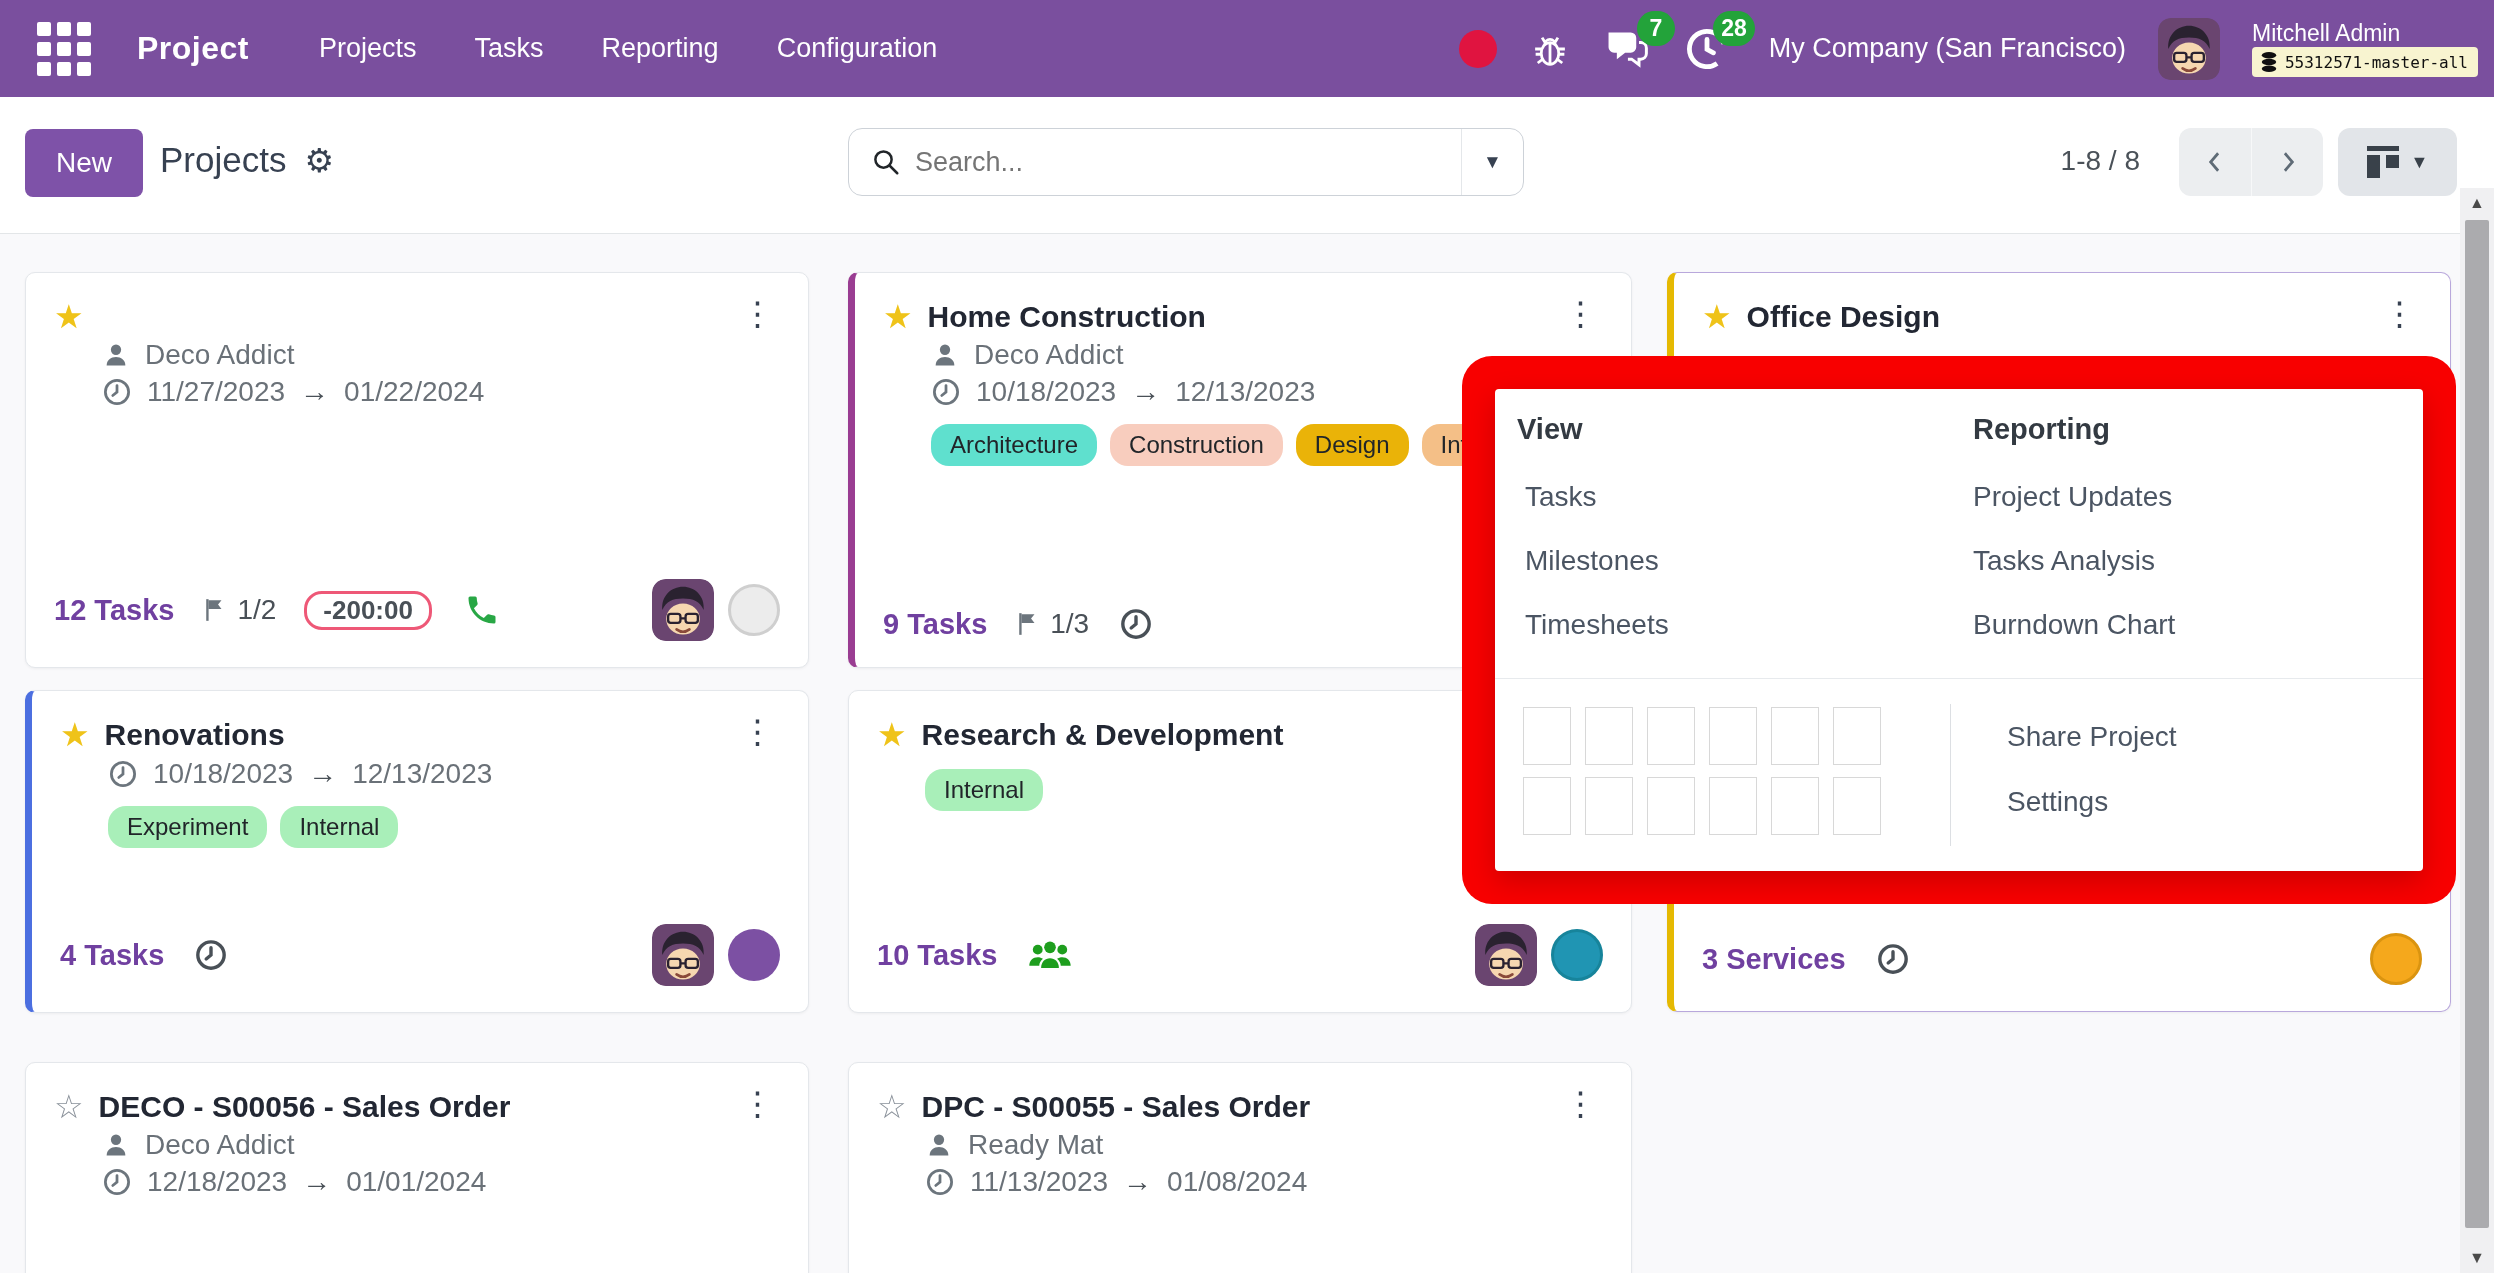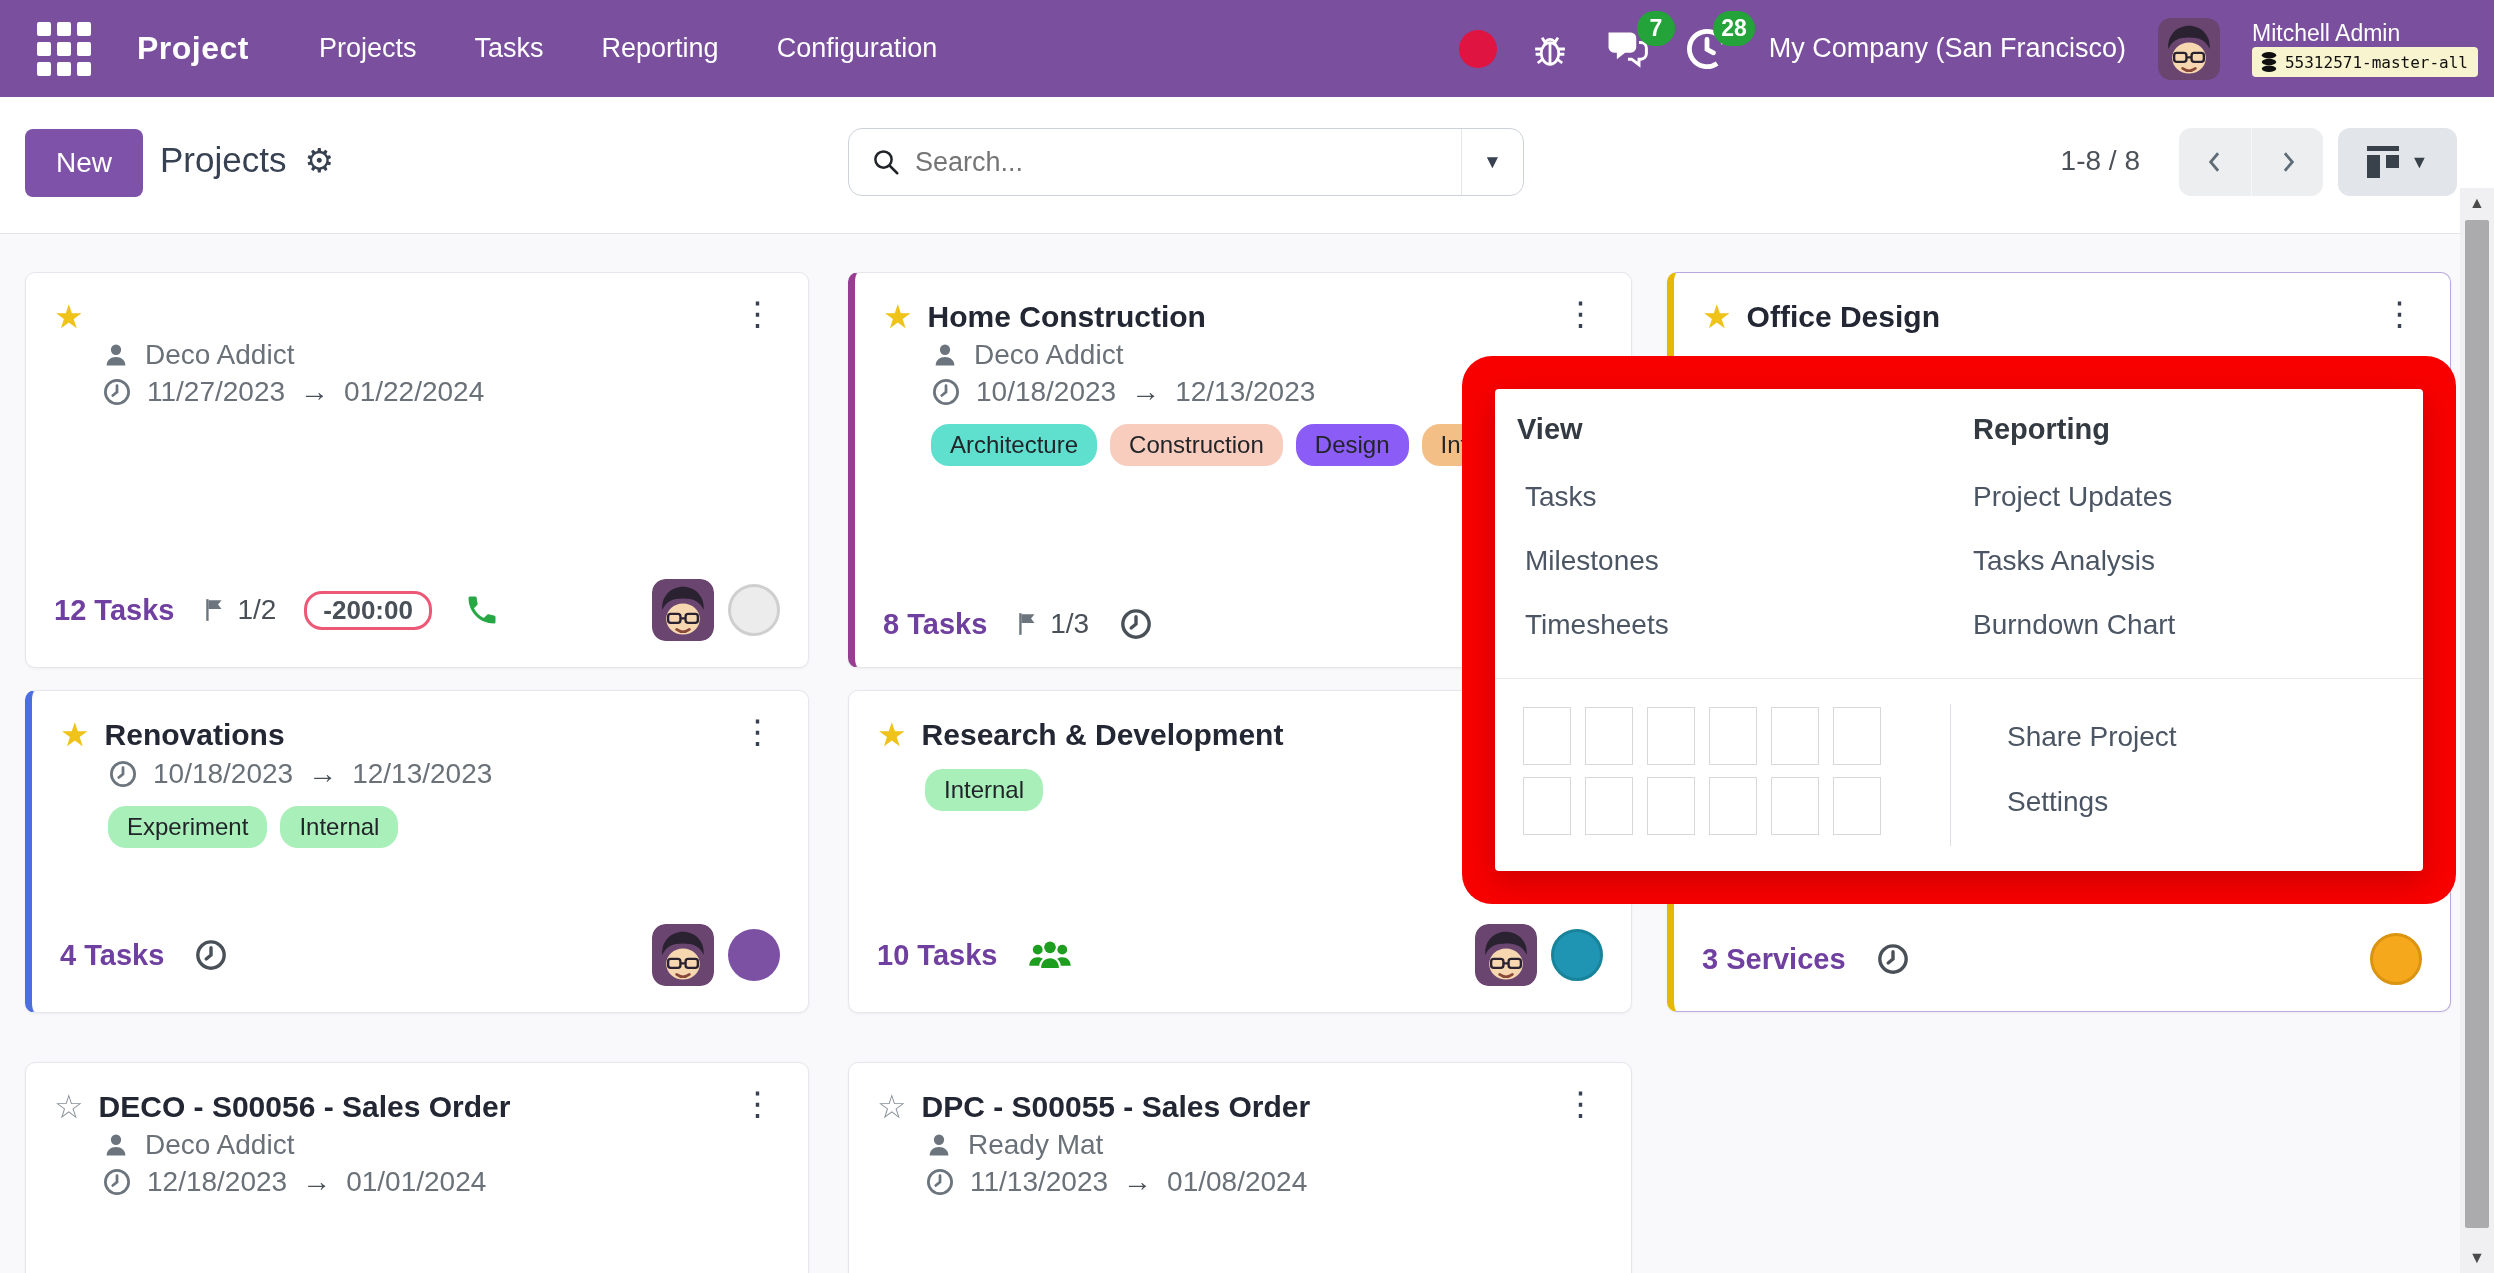--- a/index.html
+++ b/index.html
@@ -294,25 +294,25 @@
           <circle cx="12" cy="12" r="9.3" stroke="#6C757D" stroke-width="2.2"></circle>
           <path d="M12 6.8V12l-3.4 2.8" stroke="#6C757D" stroke-width="2.2" stroke-linecap="round"></path>
         </svg>
       <span>10/18/2023</span>
       <span class="arrow">→</span>
       <span>12/13/2023</span>
     </div>
     <div class="tags">
       <span class="tag" style="background-color: rgb(95, 224, 206);">Architecture</span>
       <span class="tag" style="background-color: rgb(248, 205, 190);">Construction</span>
-      <span class="tag" style="background-color: #8b5cf6; text-align: center;">Design</span>
+      <span class="tag" style="background-color: #eab308; text-align: center;">Design</span>
       <span class="tag" style="background-color: rgb(244, 191, 135);">Interior</span>
     </div>
     <div class="card-footer">
-      <span class="count">8 Tasks</span>
+      <span class="count">9 Tasks</span>
       <span class="flaggrp">
         <svg width="26" height="28" viewBox="0 0 24 24">
             <path d="M5 2v20" stroke="#6C757D" stroke-width="2.2"></path>
             <path d="M6 3h12l-3.2 4L18 11H6z" fill="#6C757D"></path>
           </svg>
         <span>1/3</span>
       </span>
       <span class="clockicon">
         <svg width="34" height="34" viewBox="0 0 24 24" fill="none">
             <circle cx="12" cy="12" r="9.3" stroke="#495057" stroke-width="2.4"></circle>

